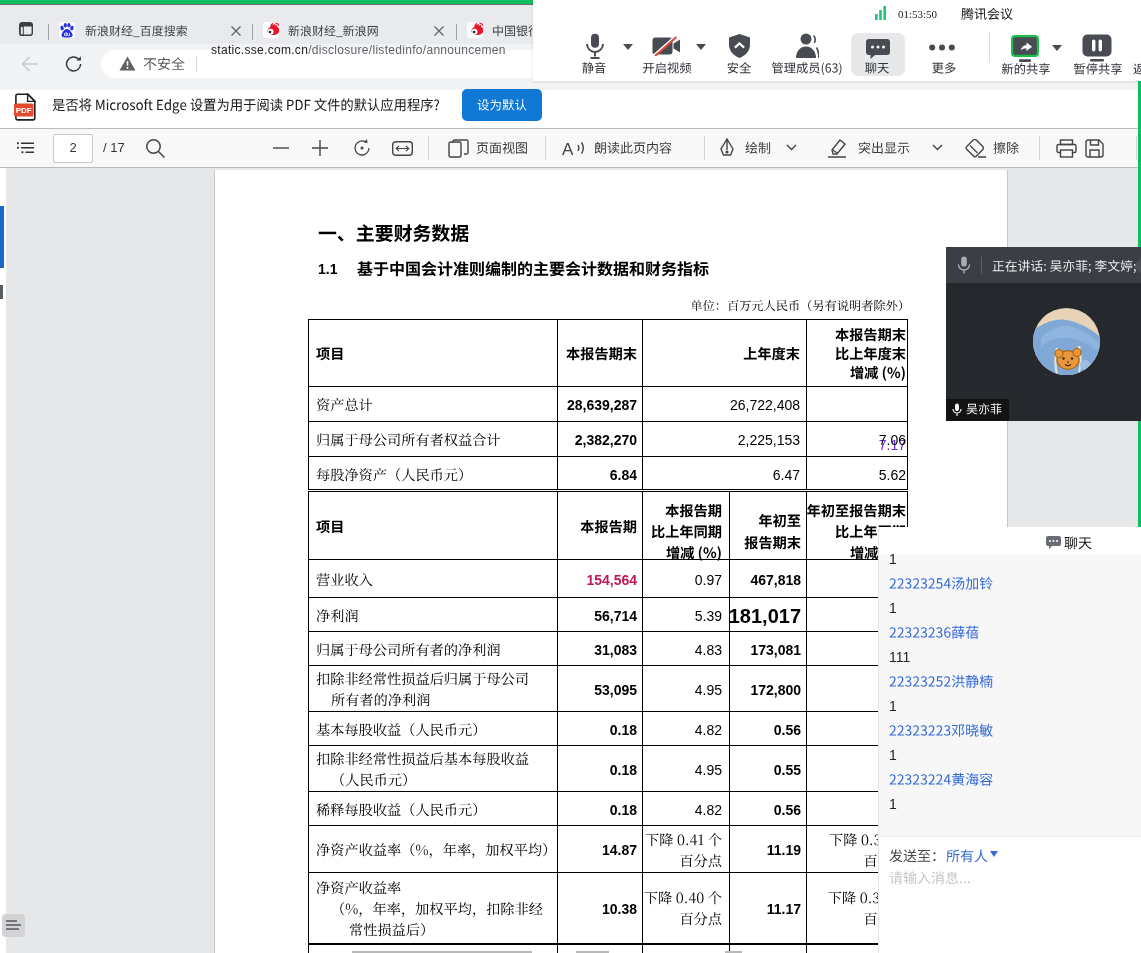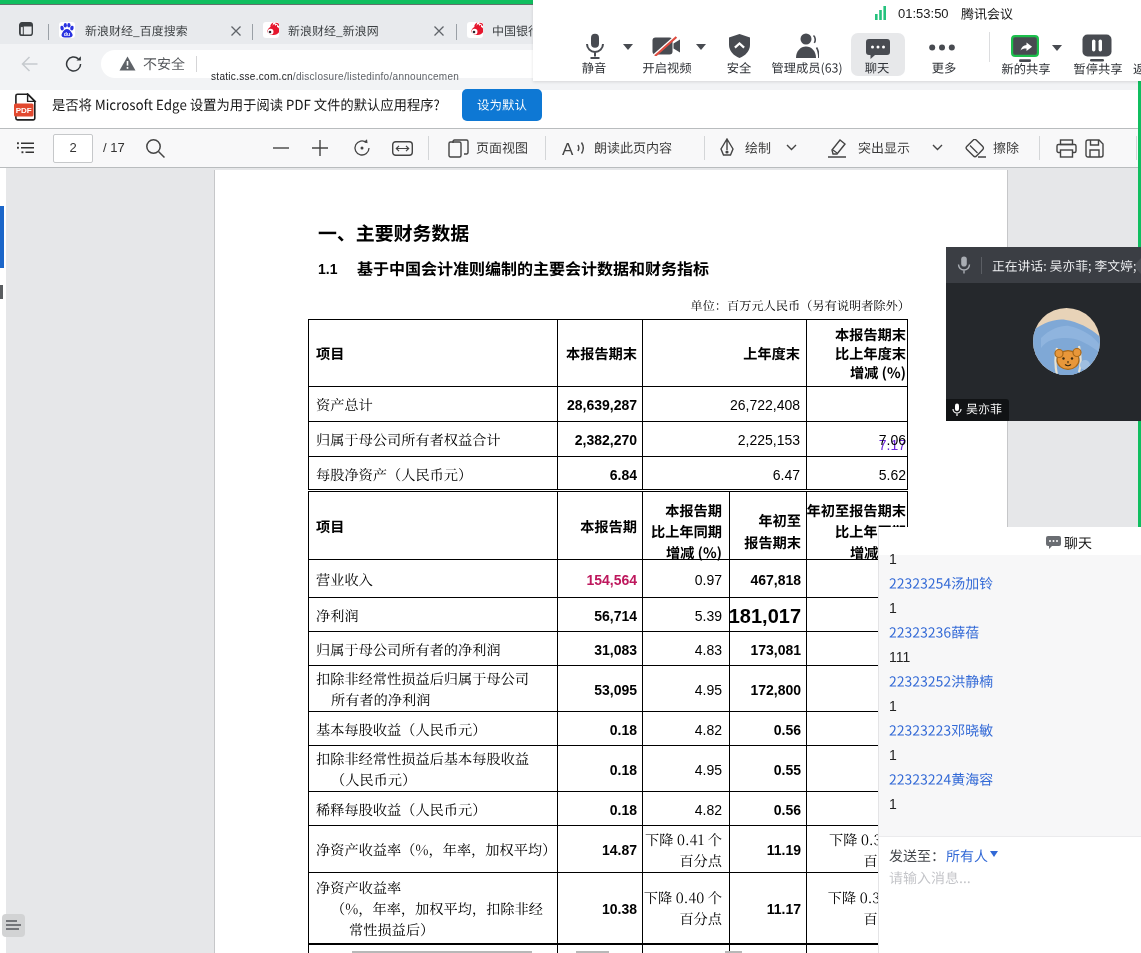--- a/index.html
+++ b/index.html
@@ -322,22 +322,22 @@
     </svg>
 
  <svg class="a" style="left:549px;top:34px" width="30" height="28" viewBox="0 0 30 28">
   <rect x="0.5" y="0.5" width="29" height="22" rx="5" fill="#484B51"></rect>
   <rect x="10" y="5.5" width="3.4" height="12" rx="1.7" fill="#fff"></rect>
   <rect x="16.6" y="5.5" width="3.4" height="12" rx="1.7" fill="#fff"></rect>
   <rect x="8" y="25" width="14" height="2.5" rx="1.2" fill="#484B51"></rect>
  </svg>
 </div>
 
-<div class="t" style="font-size:13px;color:#1a1a1a;top:4px;font-weight:normal;z-index:5;left:898px;">01:53:50</div>
-<div class="t" style="left:211px;top:67px;font-size:10px;color:#202124;z-index:1;letter-spacing:0.3px;">static.sse.com.cn<span style="color:#5F6368">/disclosure/listedinfo/announcemen</span></div>
+<div class="t" style="font-size:11px;color:#1a1a1a;top:4px;font-weight:normal;z-index:5;left:898px;font-family:Liberation Serif, serif;">01:53:50</div>
+<div class="t" style="left:211px;top:40px;font-size:12px;color:#202124;z-index:1;letter-spacing:0.3px;">static.sse.com.cn<span style="color:#5F6368">/disclosure/listedinfo/announcemen</span></div>
 <div class="t" style="font-size:13px;color:#333;top:138px;font-weight:normal;z-index:1;left:73px;transform:translateX(-50%);">2</div>
 <div class="t" style="font-size:13px;color:#333;top:138px;font-weight:normal;z-index:1;left:103px;text-align:right;">/ 17</div>
 <div class="t" style="font-size:14px;color:#000;top:258.5px;font-weight:bold;z-index:1;left:318px;">1.1</div>
 <div class="t" style="font-size:14px;color:#000;top:395px;font-weight:bold;z-index:1;left:auto;right:504px;">28,639,287</div>
 <div class="t" style="font-size:14px;color:#000;top:395px;font-weight:normal;z-index:1;left:auto;right:341px;">26,722,408</div>
 <div class="t" style="font-size:14px;color:#6d28d9;top:395px;font-weight:normal;z-index:1;left:auto;right:235px;margin-top:40px;">7.17</div>
 <div class="t" style="font-size:14px;color:#000;top:430px;font-weight:bold;z-index:1;left:auto;right:504px;">2,382,270</div>
 <div class="t" style="font-size:14px;color:#000;top:430px;font-weight:normal;z-index:1;left:auto;right:341px;">2,225,153</div>
 <div class="t" style="font-size:14px;color:#000;top:430px;font-weight:normal;z-index:1;left:auto;right:235px;">7.06</div>
 <div class="t" style="font-size:14px;color:#000;top:465px;font-weight:bold;z-index:1;left:auto;right:504px;">6.84</div>

